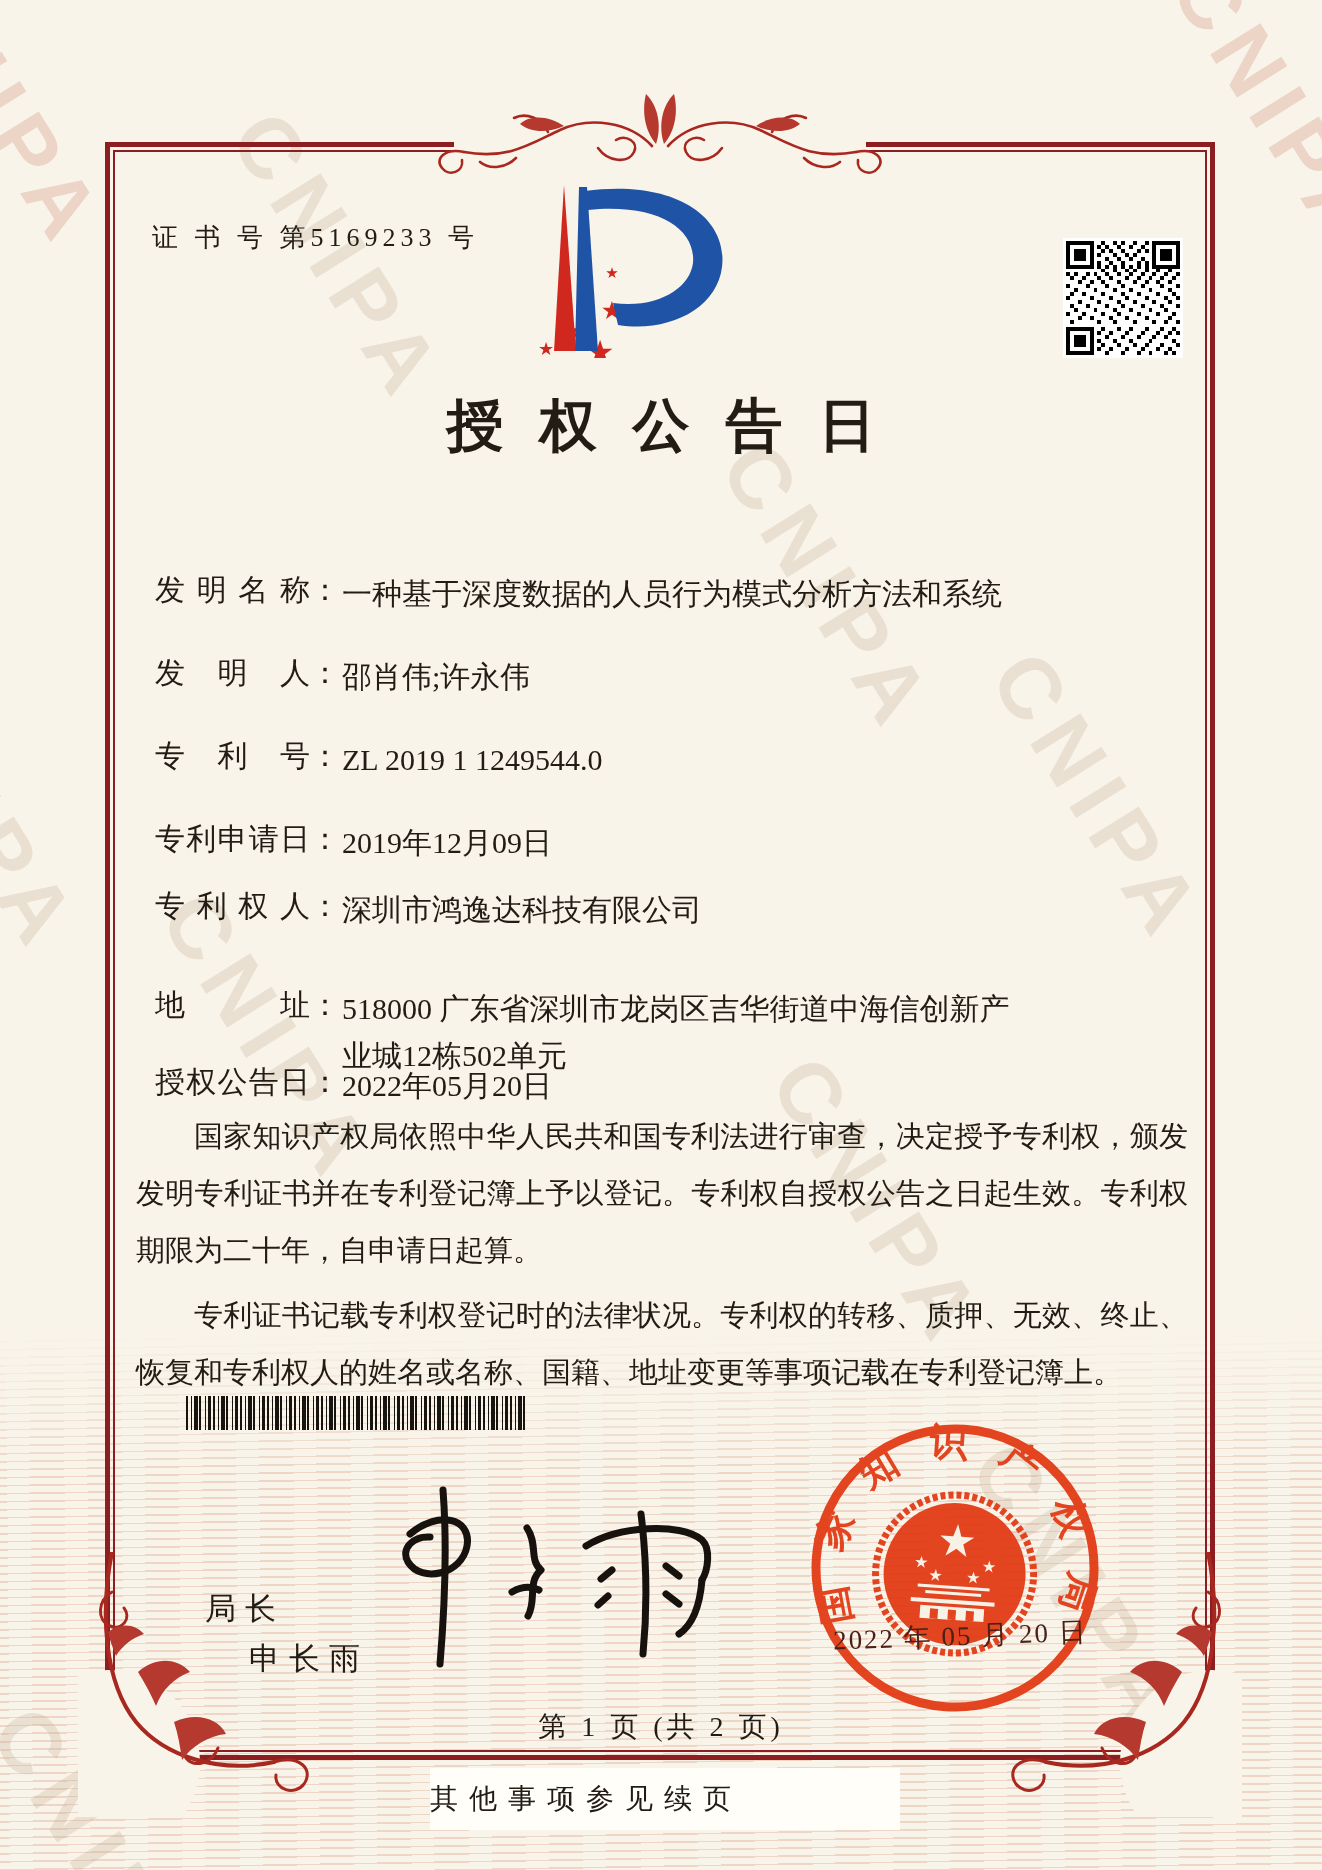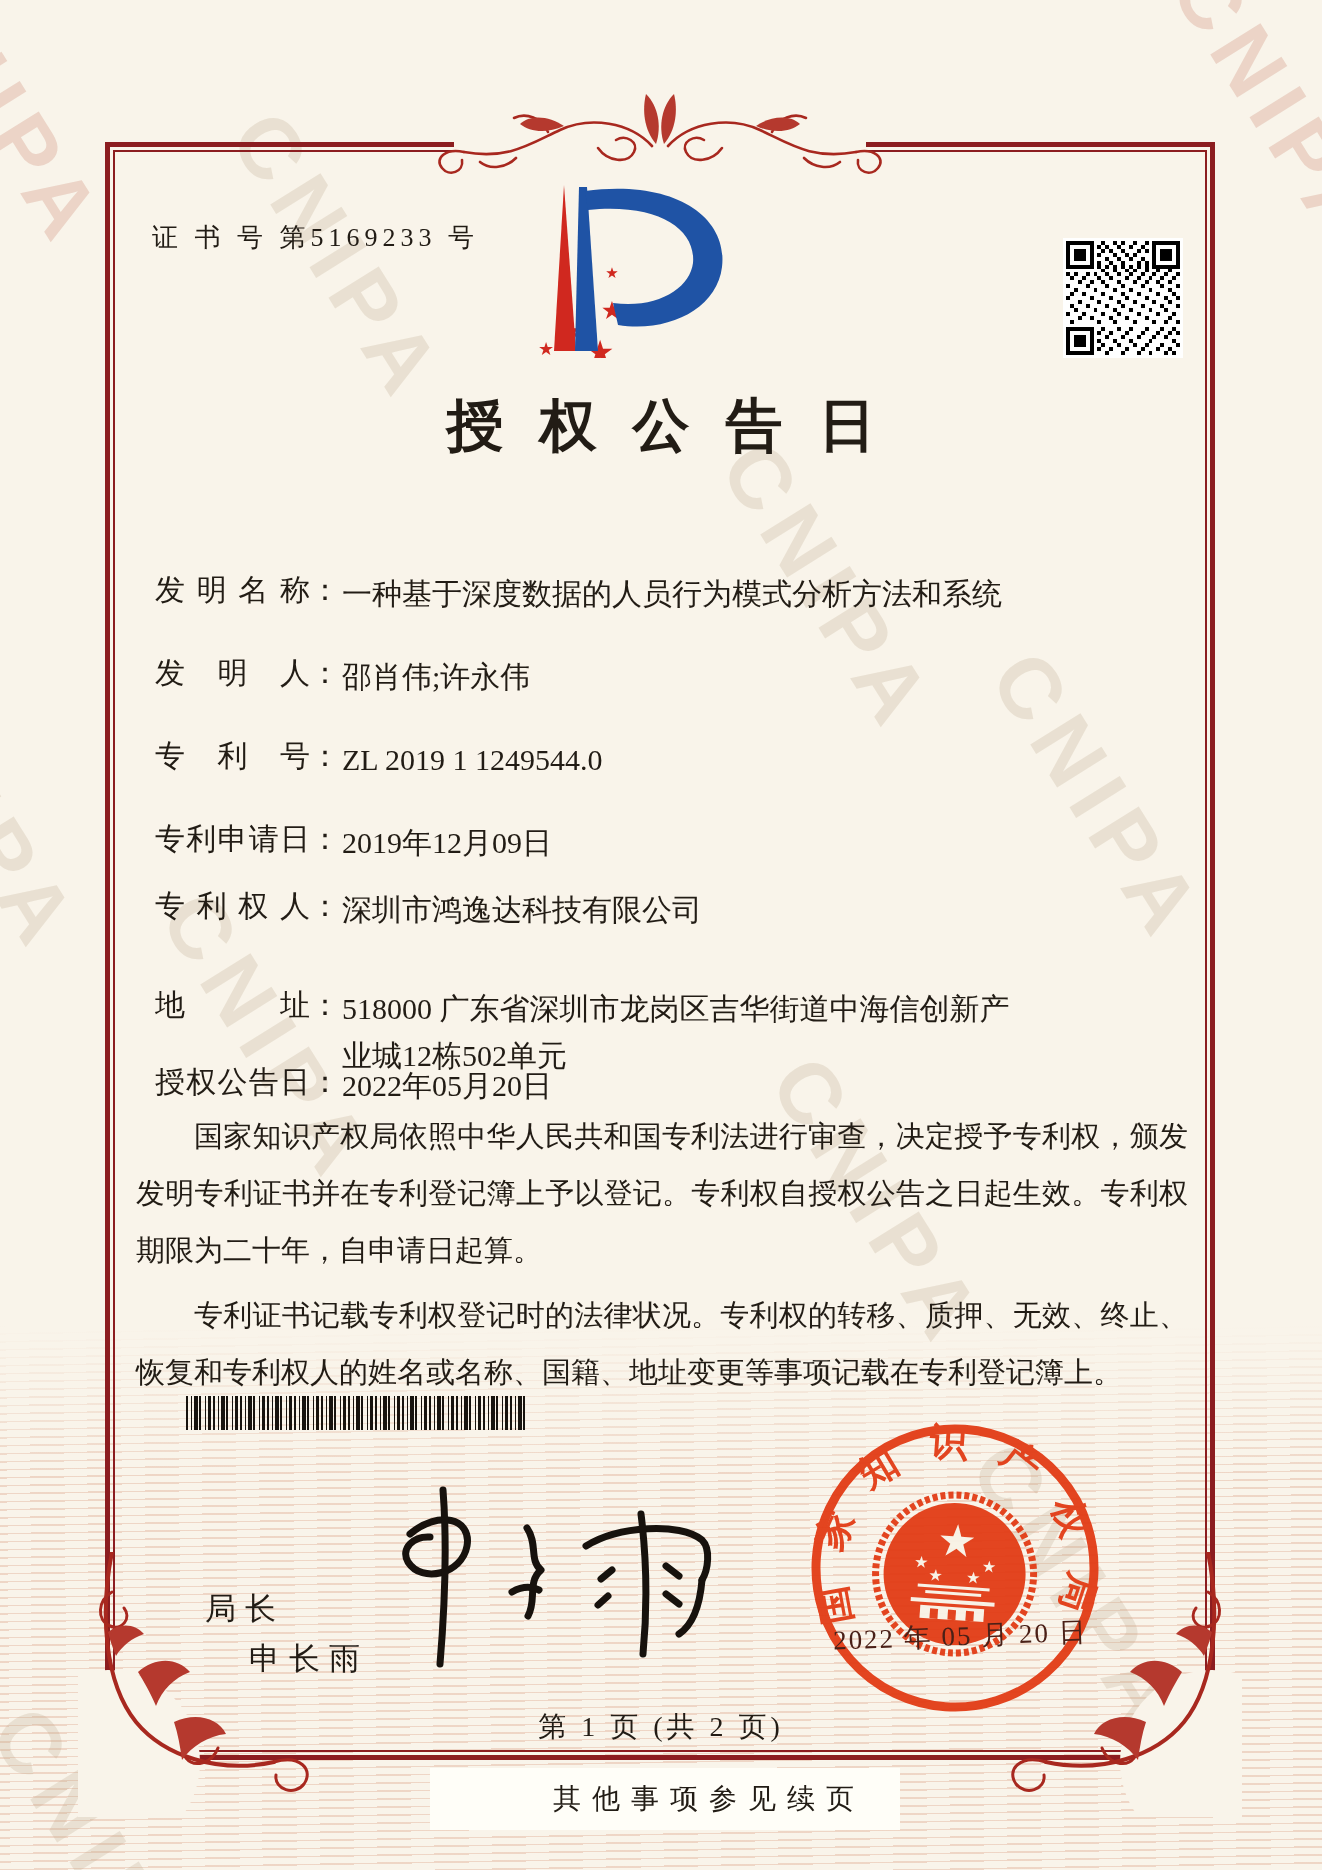--- a/index.html
+++ b/index.html
@@ -85,21 +85,21 @@
     font-size:27px;letter-spacing:2px;color:#4a2017;
     transform:rotate(-2deg);white-space:nowrap;
   }
 
   .pageinfo{left:0;top:1708px;width:1322px;text-align:center;font-size:28px;letter-spacing:4px;z-index:4;}
 
   .footer-band{
     left:430px;top:1768px;width:470px;height:62px;background:#fffef8;z-index:3;
   }
   .footer-note{
-    left:430px;top:1768px;width:558px;height:62px;line-height:62px;text-align:center;
+    left:430px;top:1768px;width:558px;height:62px;line-height:62px;
     font-size:28px;letter-spacing:11px;z-index:4;
   }
 
   .ornament{z-index:3;}
   .orn-br{transform:scaleX(-1);}
 </style>
 </head>
 <body>
 
 <div class="layer waves"></div>

